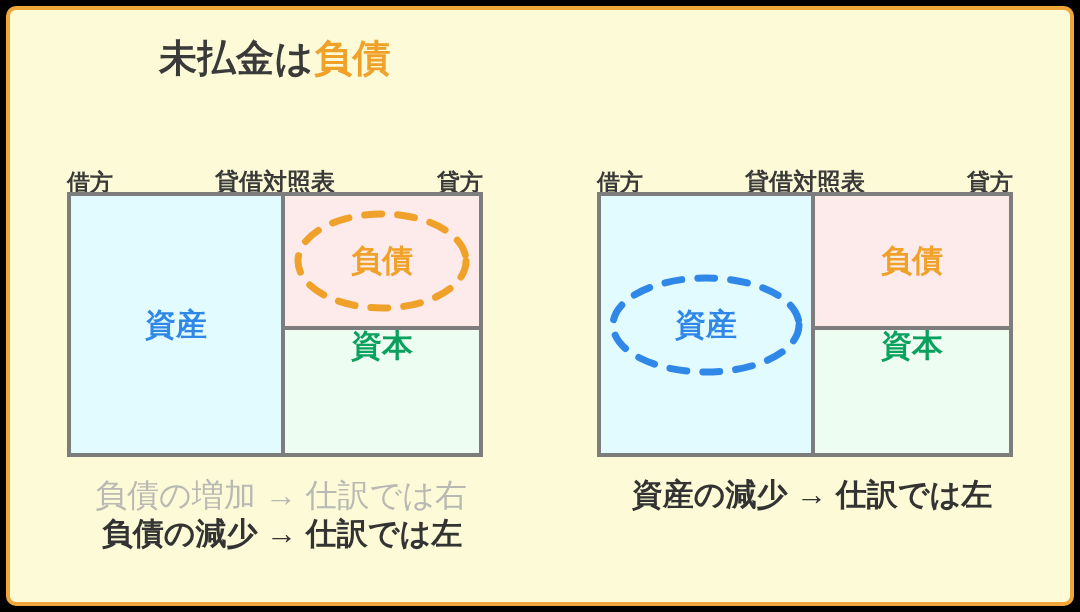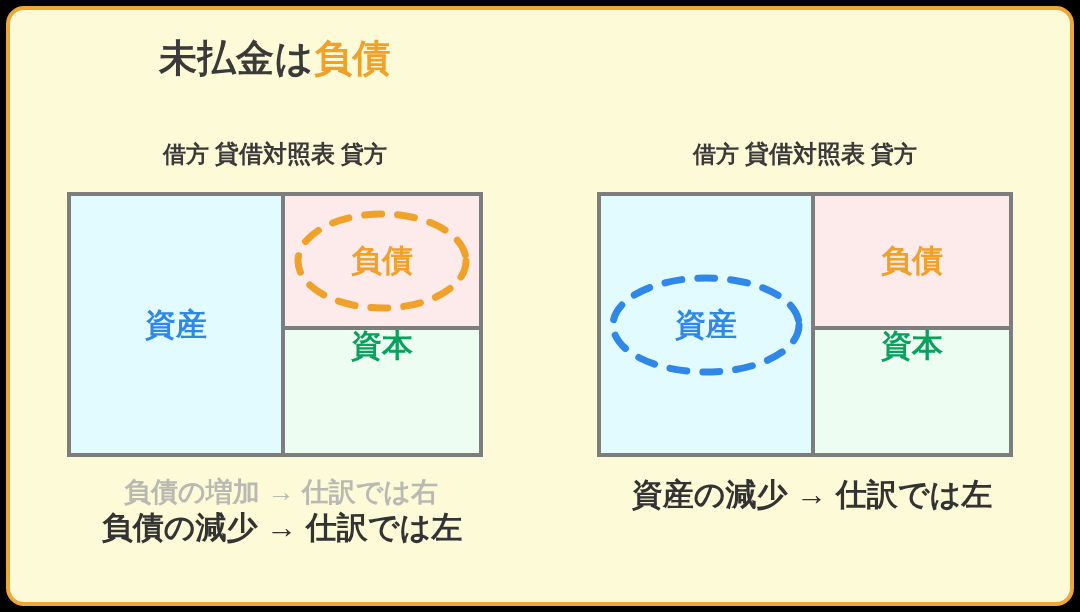--- a/index.html
+++ b/index.html
@@ -21,21 +21,21 @@
 
   
   .card {
     position: absolute;
     left: 6px;
     top: 6px;
     width: 1068px;
     height: 600px;
     background: #fdfbd7;
     border: 4px solid #efa73a;
-    border-radius: 18px;
+    border-radius: 10px;
     overflow: hidden;
   }
 
   .panels {
     position: absolute;
     inset: 0;
     display: flex;
   }
 
   .panel {
@@ -57,27 +57,27 @@
     letter-spacing: 0.5px;
     white-space: nowrap;
     line-height: 1.1;
   }
   .title-accent-orange { color: #efa12a; }
   .title-accent-blue   { color: #2f88e8; }
 
   
   .bs-header {
     position: absolute;
-    top: 120px;
+    top: 148px;
     left: 57px;
     right: 57px;
     height: 36px;
     display: flex;
     align-items: flex-end;
-    justify-content: center;
+    justify-content: space-between;
     color: #3a3a3a;
   }
   .bs-header .side-label {
     font-size: 23px;
     font-weight: 700;
     line-height: 1;
   }
   .bs-header .center-label {
     font-size: 24px;
     font-weight: 700;
@@ -181,22 +181,22 @@
     top: 466px;
     left: 0;
     width: 100%;
     text-align: center;
   }
   .foot-line {
     white-space: nowrap;
     line-height: 1.22;
   }
   .foot-faint {
-    font-size: 27px;
-    font-weight: 700;
+    font-size: 32px;
+    font-weight: 400;
     color: #b9b9b3;
     padding-left: 12px;
   }
   .foot-strong {
     font-size: 31px;
     font-weight: 700;
     color: #333333;
     padding-left: 14px;
   }
 </style>

